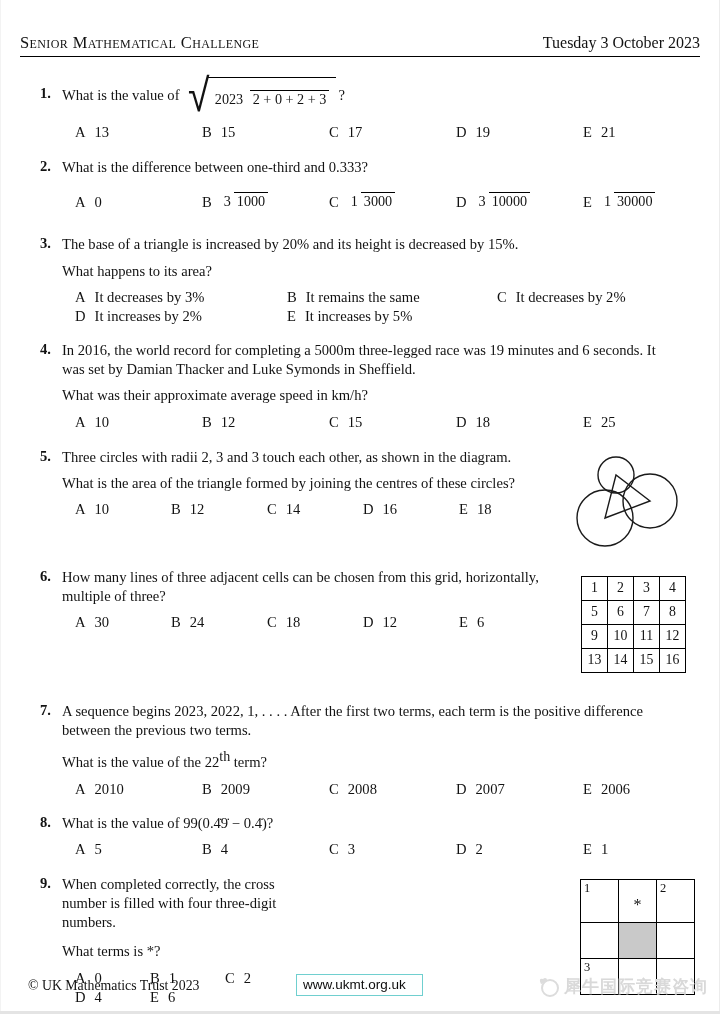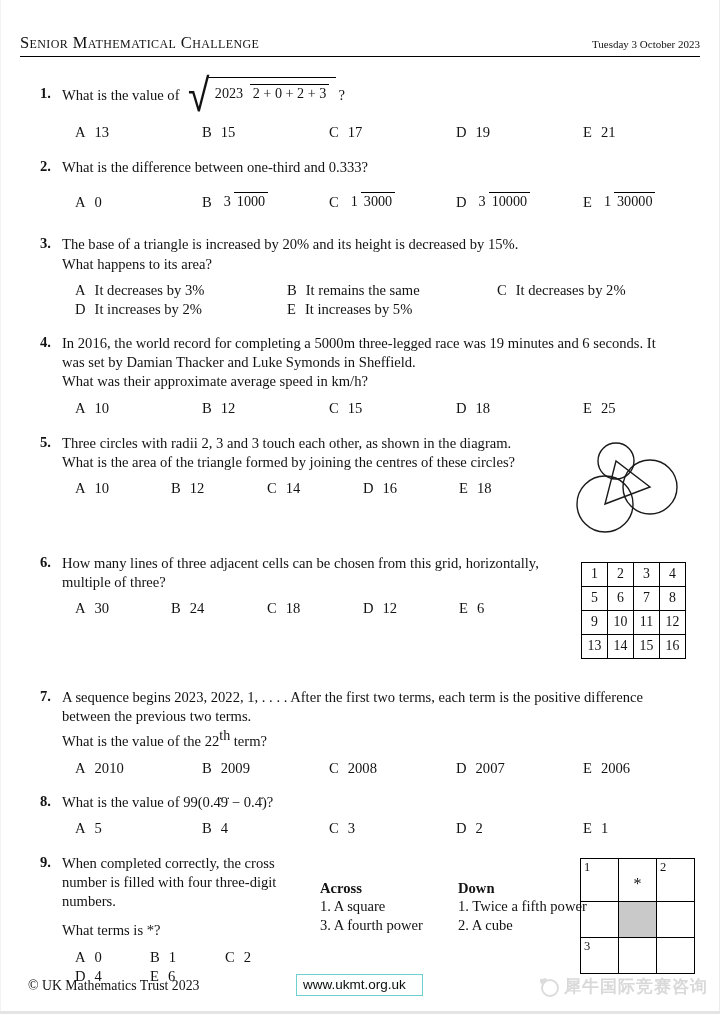--- a/index.html
+++ b/index.html
@@ -2,41 +2,41 @@
 <html><head>
 <meta charset="utf-8">
 <style>
   html,body{margin:0;padding:0;background:#fff;}
   .page{position:relative;width:720px;height:1014px;background:#fff;overflow:hidden;
         font-family:"Liberation Serif",serif;font-size:14.6px;color:#121212;
         box-shadow:inset 0 -3px 0 #e4e4e4, inset -1px 0 0 #ececec, inset 1px 0 0 #f3f3f3;}
   
   .hdr{display:flex;justify-content:space-between;align-items:baseline;padding:9px 20px 0 20px;}
   .hdr-title{font-variant:small-caps;font-size:16.5px;letter-spacing:.4px;margin-top:24px;}
-  .hdr-date{font-size:11px;}
+  .hdr-date{font-size:16px;}
   .rule{border-bottom:1.6px solid #000;margin:3px 20px 0 20px;}
   
   .q{position:relative;padding-left:62px;}
   .qnum{position:absolute;left:40px;top:0;font-weight:bold;}
   .line{line-height:19.3px;}
-  .para{}
+  .para{margin-top:7px;}
   .opts{display:flex;margin-top:7px;padding-left:13px;line-height:19px;}
   .opt{display:flex;align-items:center;}
   .opt .lt{margin-right:9px;}
   .w127{width:127px;} .w96{width:96px;} .w75{width:75px;} .w212{width:212px;} .w210{width:210px;}
   
   .frac{display:inline-block;text-align:center;line-height:1.12;font-size:14.2px;vertical-align:middle;}
   .frac .fden{border-top:1.2px solid #000;padding:0 3px;}
   .frac .fnum{padding:0 3px;}
   .fracrow{margin-top:5px;min-height:40px;align-items:center;}
   
   .q1row{display:flex;align-items:center;min-height:48px;}
   .sqrt{display:inline-flex;align-items:flex-start;margin-left:6px;}
   .radical{font-family:"DejaVu Sans",sans-serif;font-size:46px;line-height:40px;transform:scaleX(.85);margin-right:-4px;position:relative;top:0;font-weight:300;}
-  .radicand{border-top:1.6px solid #000;margin-top:2px;padding:6px 7px 0 5px;}
+  .radicand{border-top:1.6px solid #000;margin-top:2px;padding:12px 7px 0 5px;}
   .qmark{margin-left:2px;}
   sup{font-size:14px;}
   
   .circles{position:absolute;right:26px;top:-6px;}
   
   .ngrid{border-collapse:collapse;position:absolute;right:34px;top:8px;border:1.8px solid #000;}
   .ngrid td{width:25px;height:23px;border:1.1px solid #000;text-align:center;font-size:13.8px;padding:0;}
   
   .xgrid{border-collapse:collapse;position:absolute;right:25px;top:4px;border:1.8px solid #000;}
   .xgrid td{width:34px;height:34px;border:1.2px solid #000;vertical-align:top;font-size:12.5px;padding:1px 0 0 3px;}
@@ -360,32 +360,20 @@
     <div class="opts" style="margin-top:0;">
       <span class="opt w75">
           <span class="lt">D</span>
           <span>4</span>
         </span>
       <span class="opt">
           <span class="lt">E</span>
           <span>6</span>
         </span>
     </div>
-    <div class="clues">
-      <div class="clue-col1">
-        <div class="clue-title">Across</div>
-        <div>1. A square</div>
-        <div>3. A fourth power</div>
-      </div>
-      <div>
-        <div class="clue-title">Down</div>
-        <div>1. Twice a fifth power</div>
-        <div>2. A cube</div>
-      </div>
-    </div>
     <table class="xgrid">
       <tbody>
           <tr>
         <td>1</td>
         <td class="star">*</td>
         <td>2</td>
       </tr>
       <tr>
         <td></td>
         <td class="shaded"></td>

